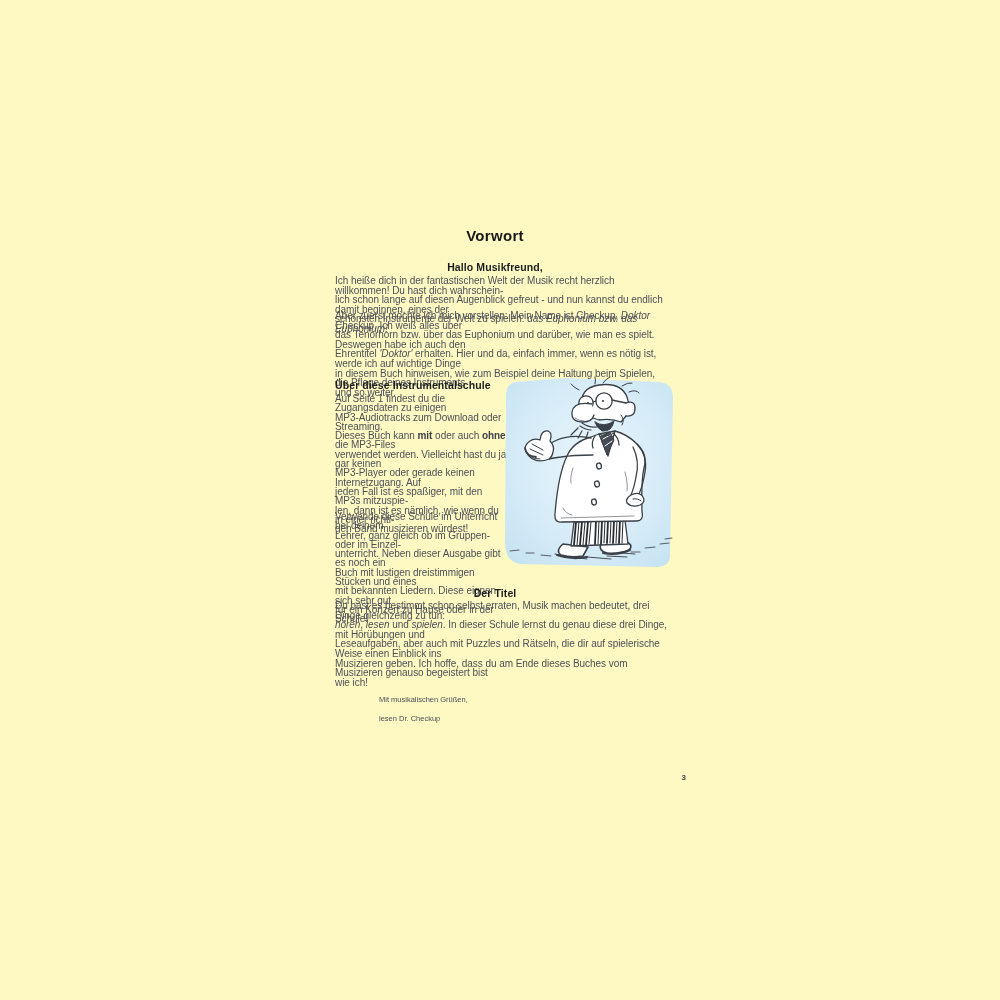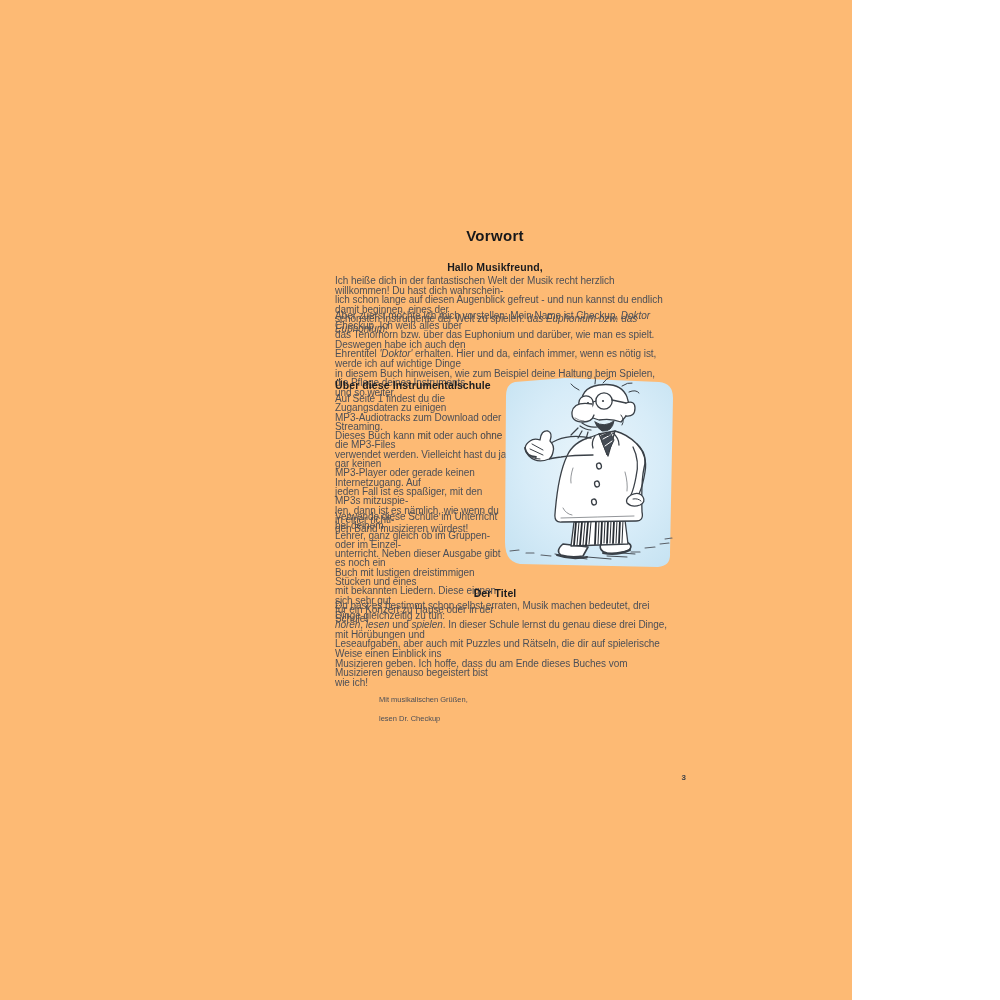--- a/index.html
+++ b/index.html
@@ -1,17 +1,17 @@
 <!DOCTYPE html>
 <html><head>
 <meta charset="utf-8">
 <style>
   html,body{margin:0;padding:0;background:#ffffff;}
   .sheet{
-    position:relative;width:852px;height:1000px;background:#fdba74;overflow:hidden;
+    position:relative;width:1000px;height:1000px;background:#fef9c3;overflow:hidden;
     font-family:"Liberation Sans", sans-serif;
   }
   .abs{position:absolute;}
   .page-title{
     left:335px;top:227px;width:320px;text-align:center;
     font-size:15px;font-weight:bold;color:#17181a;letter-spacing:.3px;
   }
   .sub-heading{
     font-size:10.5px;font-weight:bold;color:#1b1c1f;letter-spacing:.1px;
   }
@@ -20,21 +20,21 @@
     font-size:10px;line-height:9.6px;color:#4c4f57;letter-spacing:-.05px;
     width:334px;left:335px;
   }
   .col-text{width:172px;line-height:9.3px;}
   .closing-text{font-size:7.5px;color:#4c4f57;padding-left:44px;}
   .page-number{
     left:672px;top:773px;width:14px;text-align:right;
     font-size:8px;font-weight:bold;color:#3e4147;
   }
   .illustration{left:503px;top:376px;width:172px;height:195px;}
-  b{font-weight:normal;color:#3f424a;}
+  b{font-weight:bold;color:#3f424a;}
   i{font-style:italic;}
 </style>
 </head>
 <body>
 
 <div class="sheet">
 
   <div class="abs page-title">Vorwort</div>
 
   <div class="abs sub-heading centered" style="top:261px;">Hallo Musikfreund,</div>

